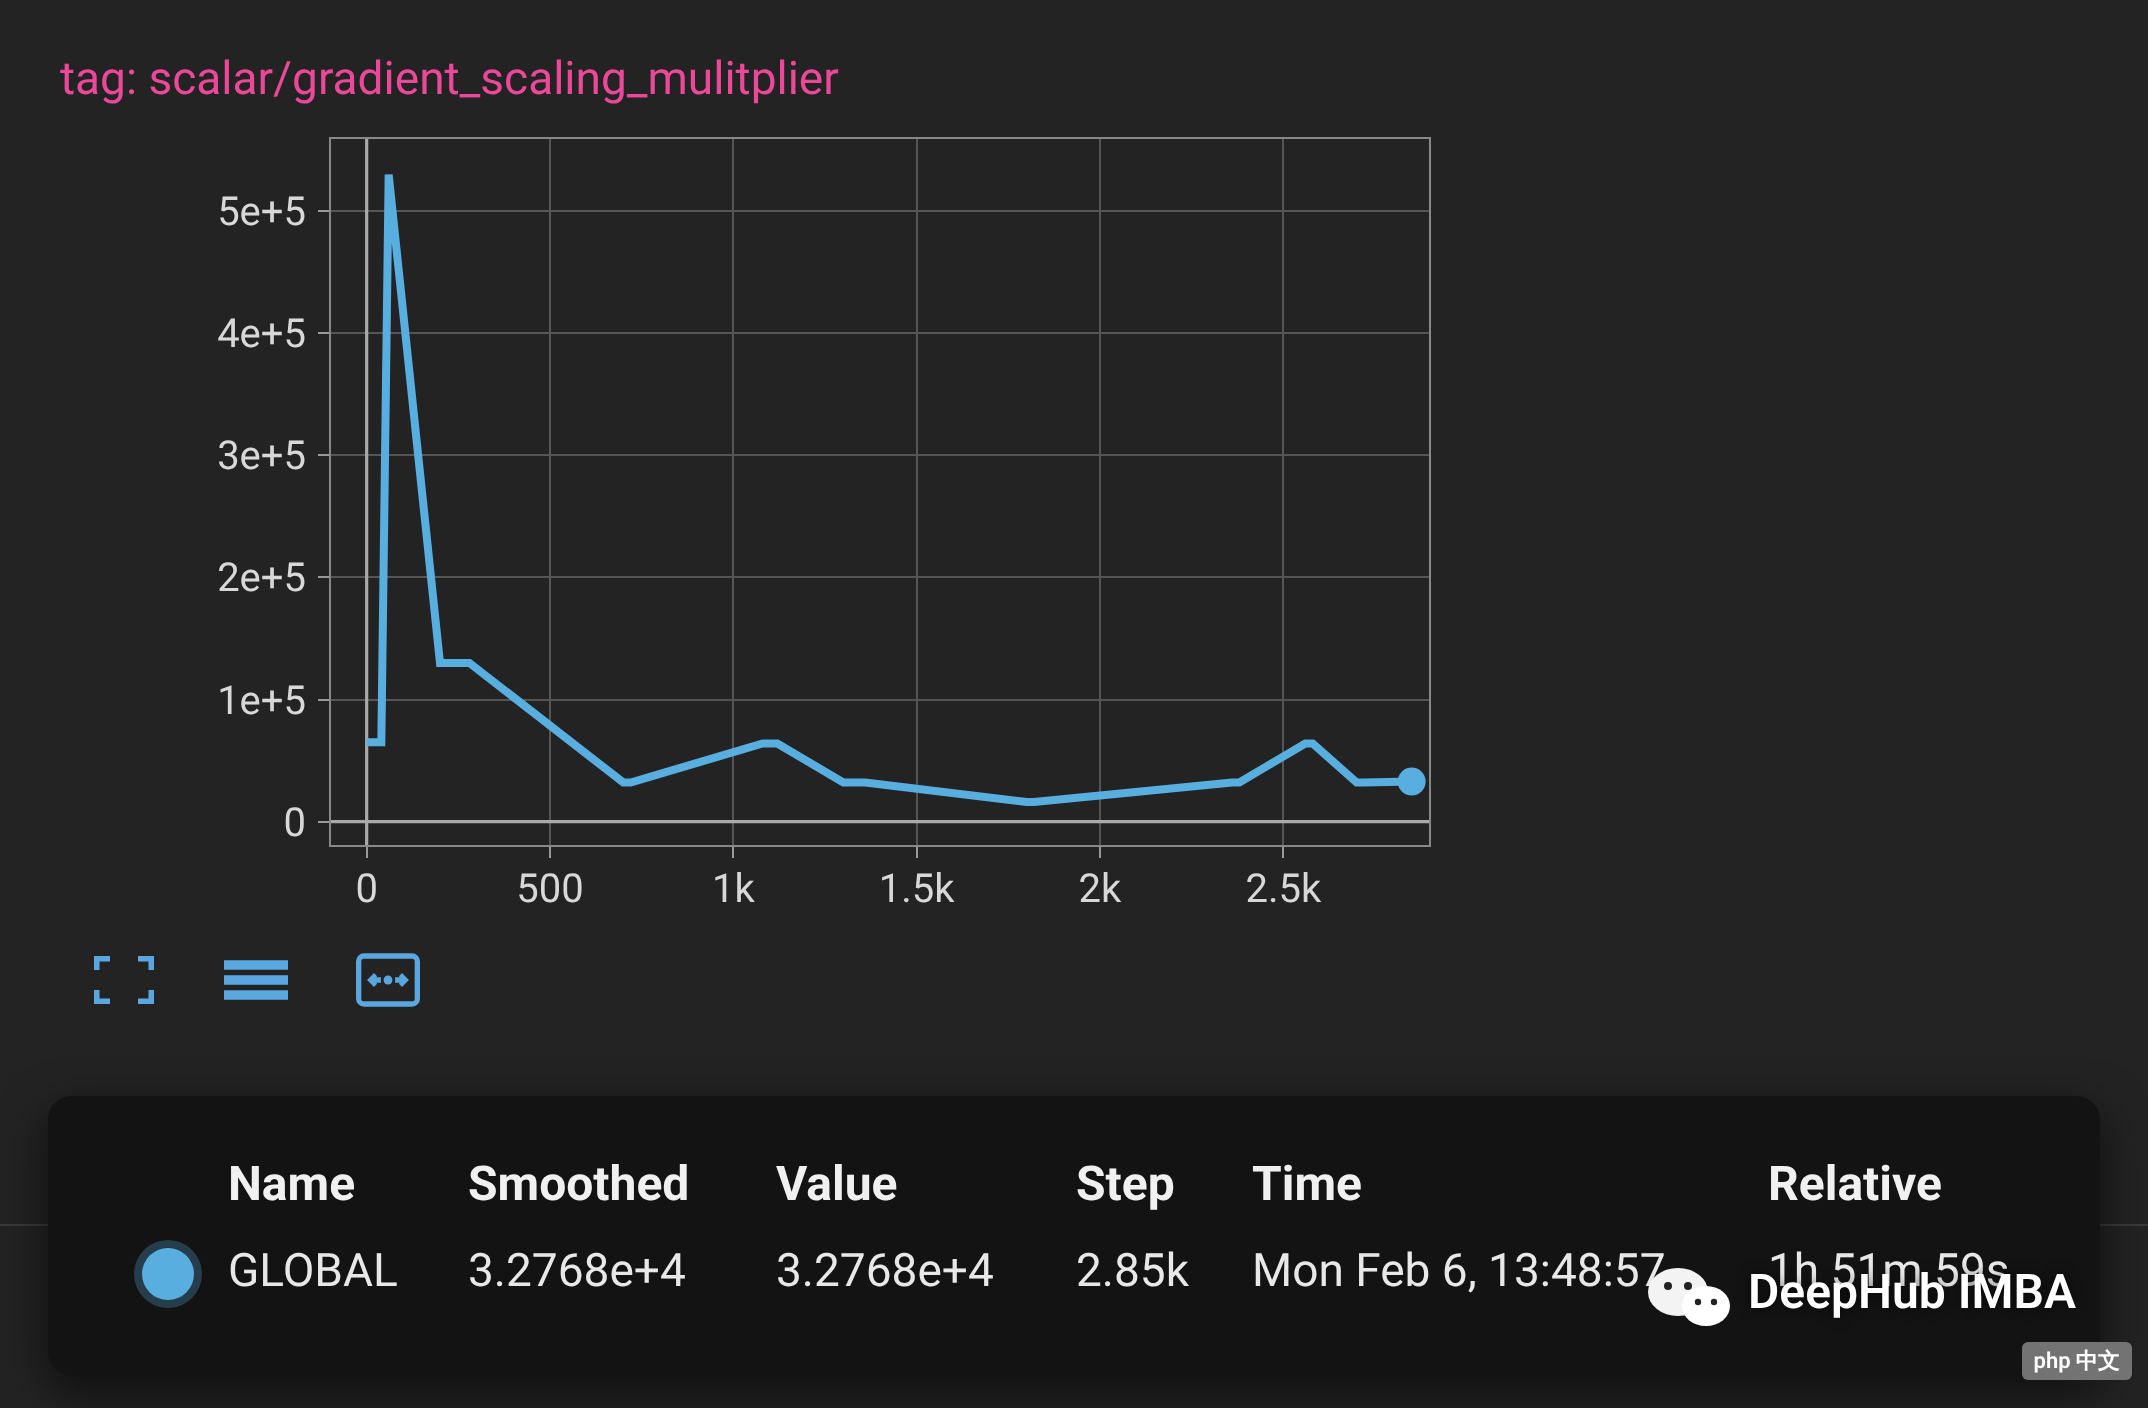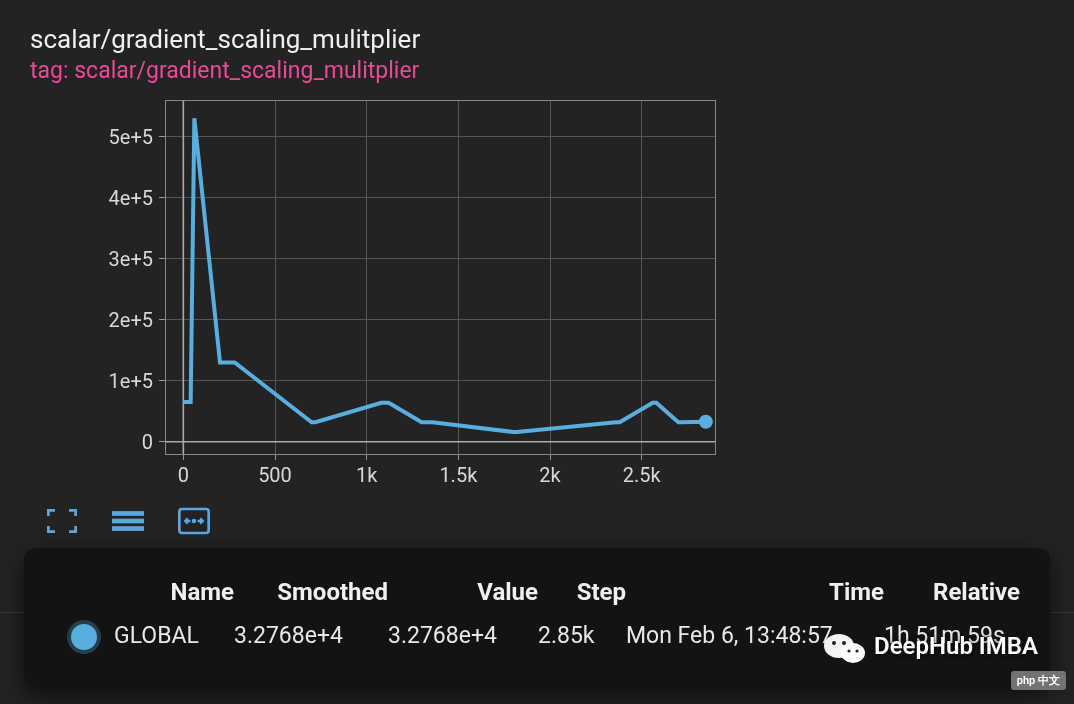--- a/index.html
+++ b/index.html
@@ -61,21 +61,21 @@
     right: 24px;
     top: 548px;
     height: 140px;
     background: #131313;
     border-radius: 12px;
     box-shadow: 0 8px 24px rgba(0,0,0,.6);
     padding: 30px 30px 0 30px;
   }
   .tt-table { width: 100%; table-layout: fixed; border-collapse: collapse; }
   .tt-table th {
-    text-align: right;
+    text-align: left;
     font-size: 24px;
     font-weight: 700;
     color: #f0f0f0;
     padding-bottom: 16px;
   }
   .tt-table td {
     font-size: 23px;
     color: #e8e8e8;
     vertical-align: middle;
     margin-left: 28px;
@@ -113,21 +113,20 @@
     position:absolute; right:8px; bottom:14px;
     background:#737373; color:#fff; font-size:11px;
     padding:2px 6px; border-radius:3px; font-weight:600;
     z-index:5;
   }
 </style>
 </head>
 <body>
 
 <div class="header">
-  <div class="title">scalar/gradient_scaling_mulitplier</div>
   <div class="tag">tag: scalar/gradient_scaling_mulitplier</div>
 </div>
 
 <div class="chart-wrap">
   <svg class="chart" width="630" height="400">
     <g id="plot">
         <line x1="70" x2="620" y1="347.7931034482759" y2="347.7931034482759" class="gridline"></line>
         <line x1="64" x2="70" y1="347.7931034482759" y2="347.7931034482759" class="axis-tick"></line>
         <text x="58" y="354.7931034482759" text-anchor="end" class="axis-text">0</text>
         <line x1="70" x2="620" y1="286.7586206896552" y2="286.7586206896552" class="gridline"></line>

